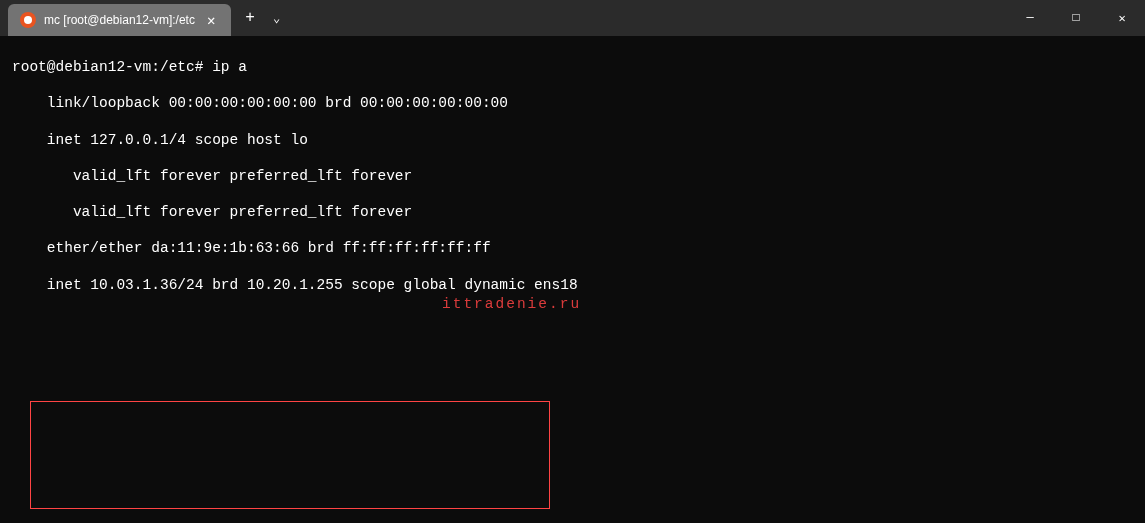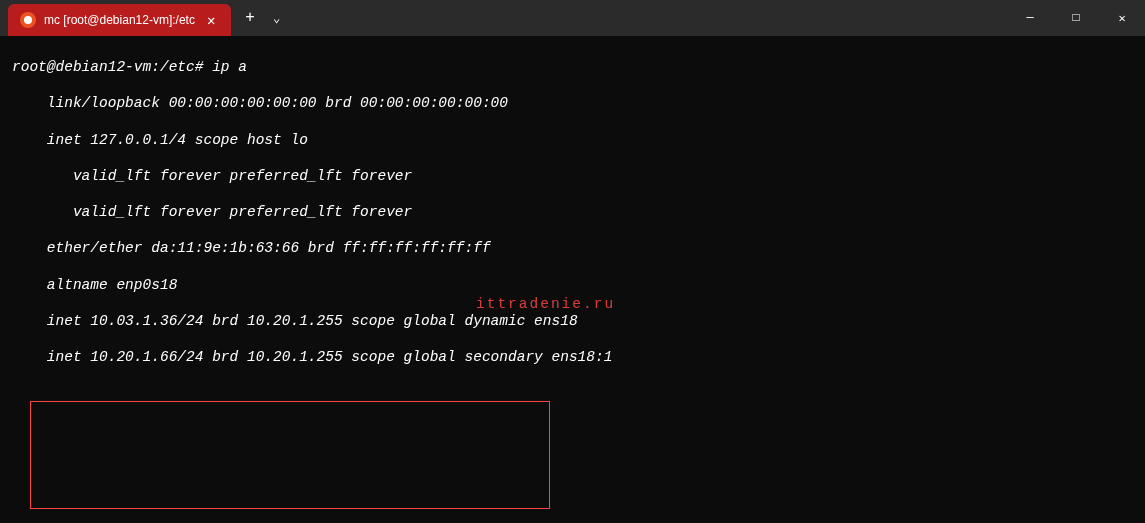--- a/index.html
+++ b/index.html
@@ -20,21 +20,21 @@
       height: 36px;
       background: #2b2b2b;
       display: flex;
       align-items: center;
       padding: 0 8px;
       position: relative;
     }
     .tab {
       display: flex;
       align-items: center;
-      background: #b91c1c;
+      background: #737373;
       height: 32px;
       padding: 0 12px;
       border-radius: 6px 6px 0 0;
       margin-top: 4px;
       min-width: 200px;
       gap: 8px;
     }
     .tab-icon {
       width: 16px;
       height: 16px;
@@ -98,28 +98,27 @@
     .terminal {
       padding: 4px 12px;
       font-size: 14.5px;
       line-height: 1.25;
       white-space: pre;
       color: #ffffff;
       font-weight: 500;
     }
     .line {
       display: block;
-      font-style: italic;
     }
     .watermark {
       position: absolute;
       color: #ff4444;
       font-size: 14.5px;
       font-family: 'Consolas', 'Courier New', monospace;
-      left: 476px;
+      left: 442px;
       top: 296px;
       letter-spacing: 2px;
       opacity: 0.85;
     }
     .redbox {
       position: absolute;
       border: 1px solid #ff4444;
       left: 30px;
       top: 401px;
       width: 520px;
@@ -147,23 +146,21 @@
   </div>
 </div>
 
 <div class="terminal">
 <span class="line">root@debian12-vm:/etc# ip a</span>
 <span class="line">    link/loopback 00:00:00:00:00:00 brd 00:00:00:00:00:00</span>
 <span class="line">    inet 127.0.0.1/4 scope host lo</span>
 <span class="line">       valid_lft forever preferred_lft forever</span>
 <span class="line">       valid_lft forever preferred_lft forever</span>
 <span class="line">    ether/ether da:11:9e:1b:63:66 brd ff:ff:ff:ff:ff:ff</span>
-<span class="line">    altname enp0s18</span>
 <span class="line">    inet 10.03.1.36/24 brd 10.20.1.255 scope global dynamic ens18</span>
-<span class="line">    inet 10.20.1.66/24 brd 10.20.1.255 scope global secondary ens18:1</span>
 
 
 
 
 
 
 
 
 
 

